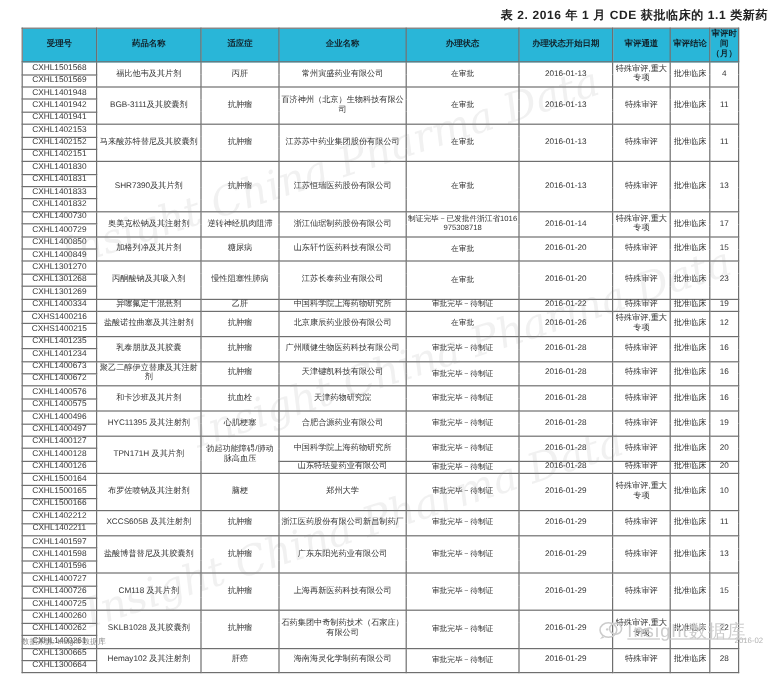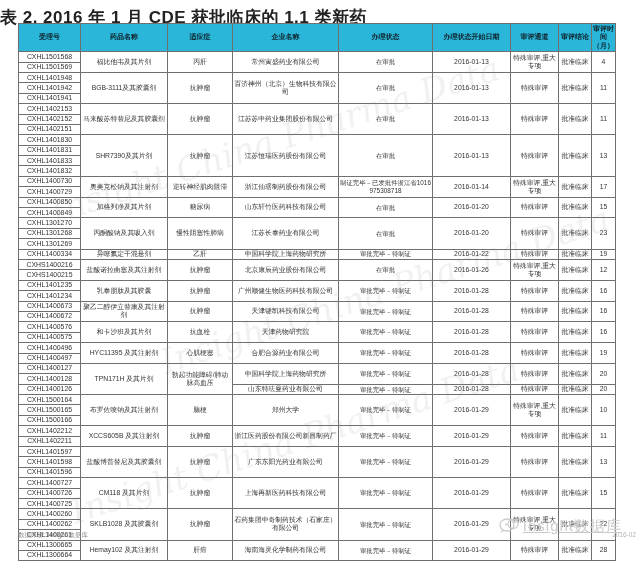--- a/index.html
+++ b/index.html
@@ -2,22 +2,22 @@
 <html><head>
 <meta charset="utf-8">
 <style>
   html,body{margin:0;padding:0;background:#ffffff;}
   body{
     width:640px;height:578px;position:relative;overflow:hidden;
     font-family:"Liberation Sans","DejaVu Sans",sans-serif;color:#2b2b2b;
     -webkit-font-smoothing:antialiased;
   }
   .page-title{
-    position:absolute;top:6px;left:0;width:640px;text-align:left;
-    font-size:17px;font-weight:bold;color:#222;letter-spacing:.5px;
+    position:absolute;top:6px;left:0;width:640px;text-align:right;
+    font-size:10px;font-weight:bold;color:#222;letter-spacing:.5px;
   }
   .drug-table{
     position:absolute;top:23px;left:18px;width:597px;
     border-collapse:collapse;table-layout:fixed;
   }
   .drug-table th,.drug-table td{
     border:1px solid #6f6f6f;
     padding:0 1px;
     text-align:center;vertical-align:middle;
     font-size:6.8px;line-height:1.2;

